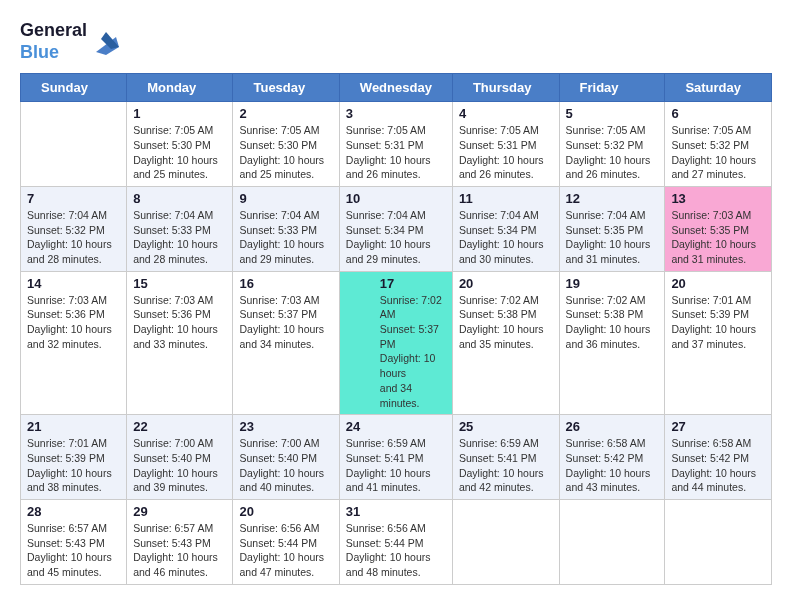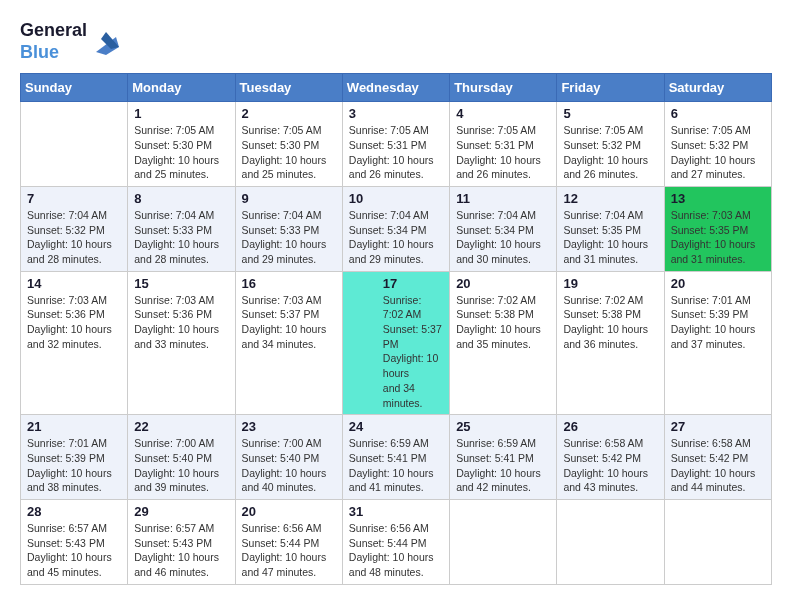--- a/index.html
+++ b/index.html
@@ -50,21 +50,21 @@
     .calendar {
       width: 100%;
       border-collapse: collapse;
       border: 1px solid #ccc;
     }
     .calendar th {
       background-color: #4a7ec7;
       color: #fff;
       font-size: 13px;
       font-weight: bold;
-      padding: 6px 4px;
+      padding: 6px 20px;
       text-align: left;
       border: 1px solid #3a6ab5;
     }
     .calendar td {
       border: 1px solid #ccc;
       vertical-align: top;
       padding: 4px 6px;
       width: 107px;
       min-height: 80px;
       font-size: 11px;
@@ -212,21 +212,21 @@
 Daylight: 10 hours
 and 30 minutes.</div>
         </td>
         <td style="background-color: rgb(238, 242, 250);">
           <div class="day-number">12</div>
           <div class="day-info" style="white-space: pre-line;">Sunrise: 7:04 AM
 Sunset: 5:35 PM
 Daylight: 10 hours
 and 31 minutes.</div>
         </td>
-        <td style="background-color: #22c55e; margin-top: 25px;">
+        <td style="background-color: #f9a8d4; margin-top: 25px;">
           <div class="day-number">13</div>
           <div class="day-info" style="white-space: pre-line;">Sunrise: 7:03 AM
 Sunset: 5:35 PM
 Daylight: 10 hours
 and 31 minutes.</div>
         </td>
       </tr>
       <tr>
         <td style="background-color: rgb(255, 255, 255);">
           <div class="day-number">14</div>

